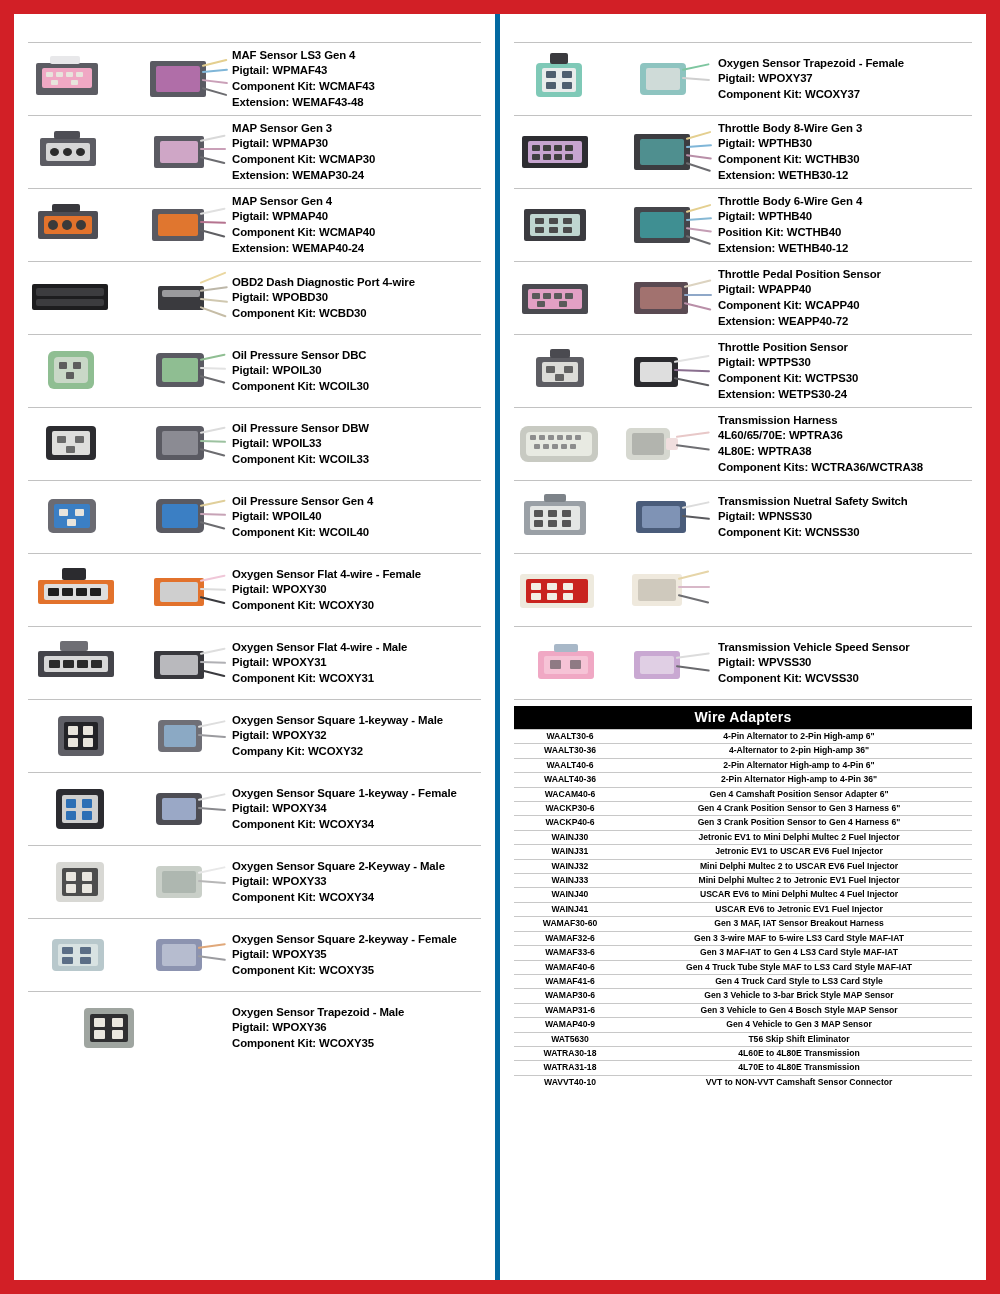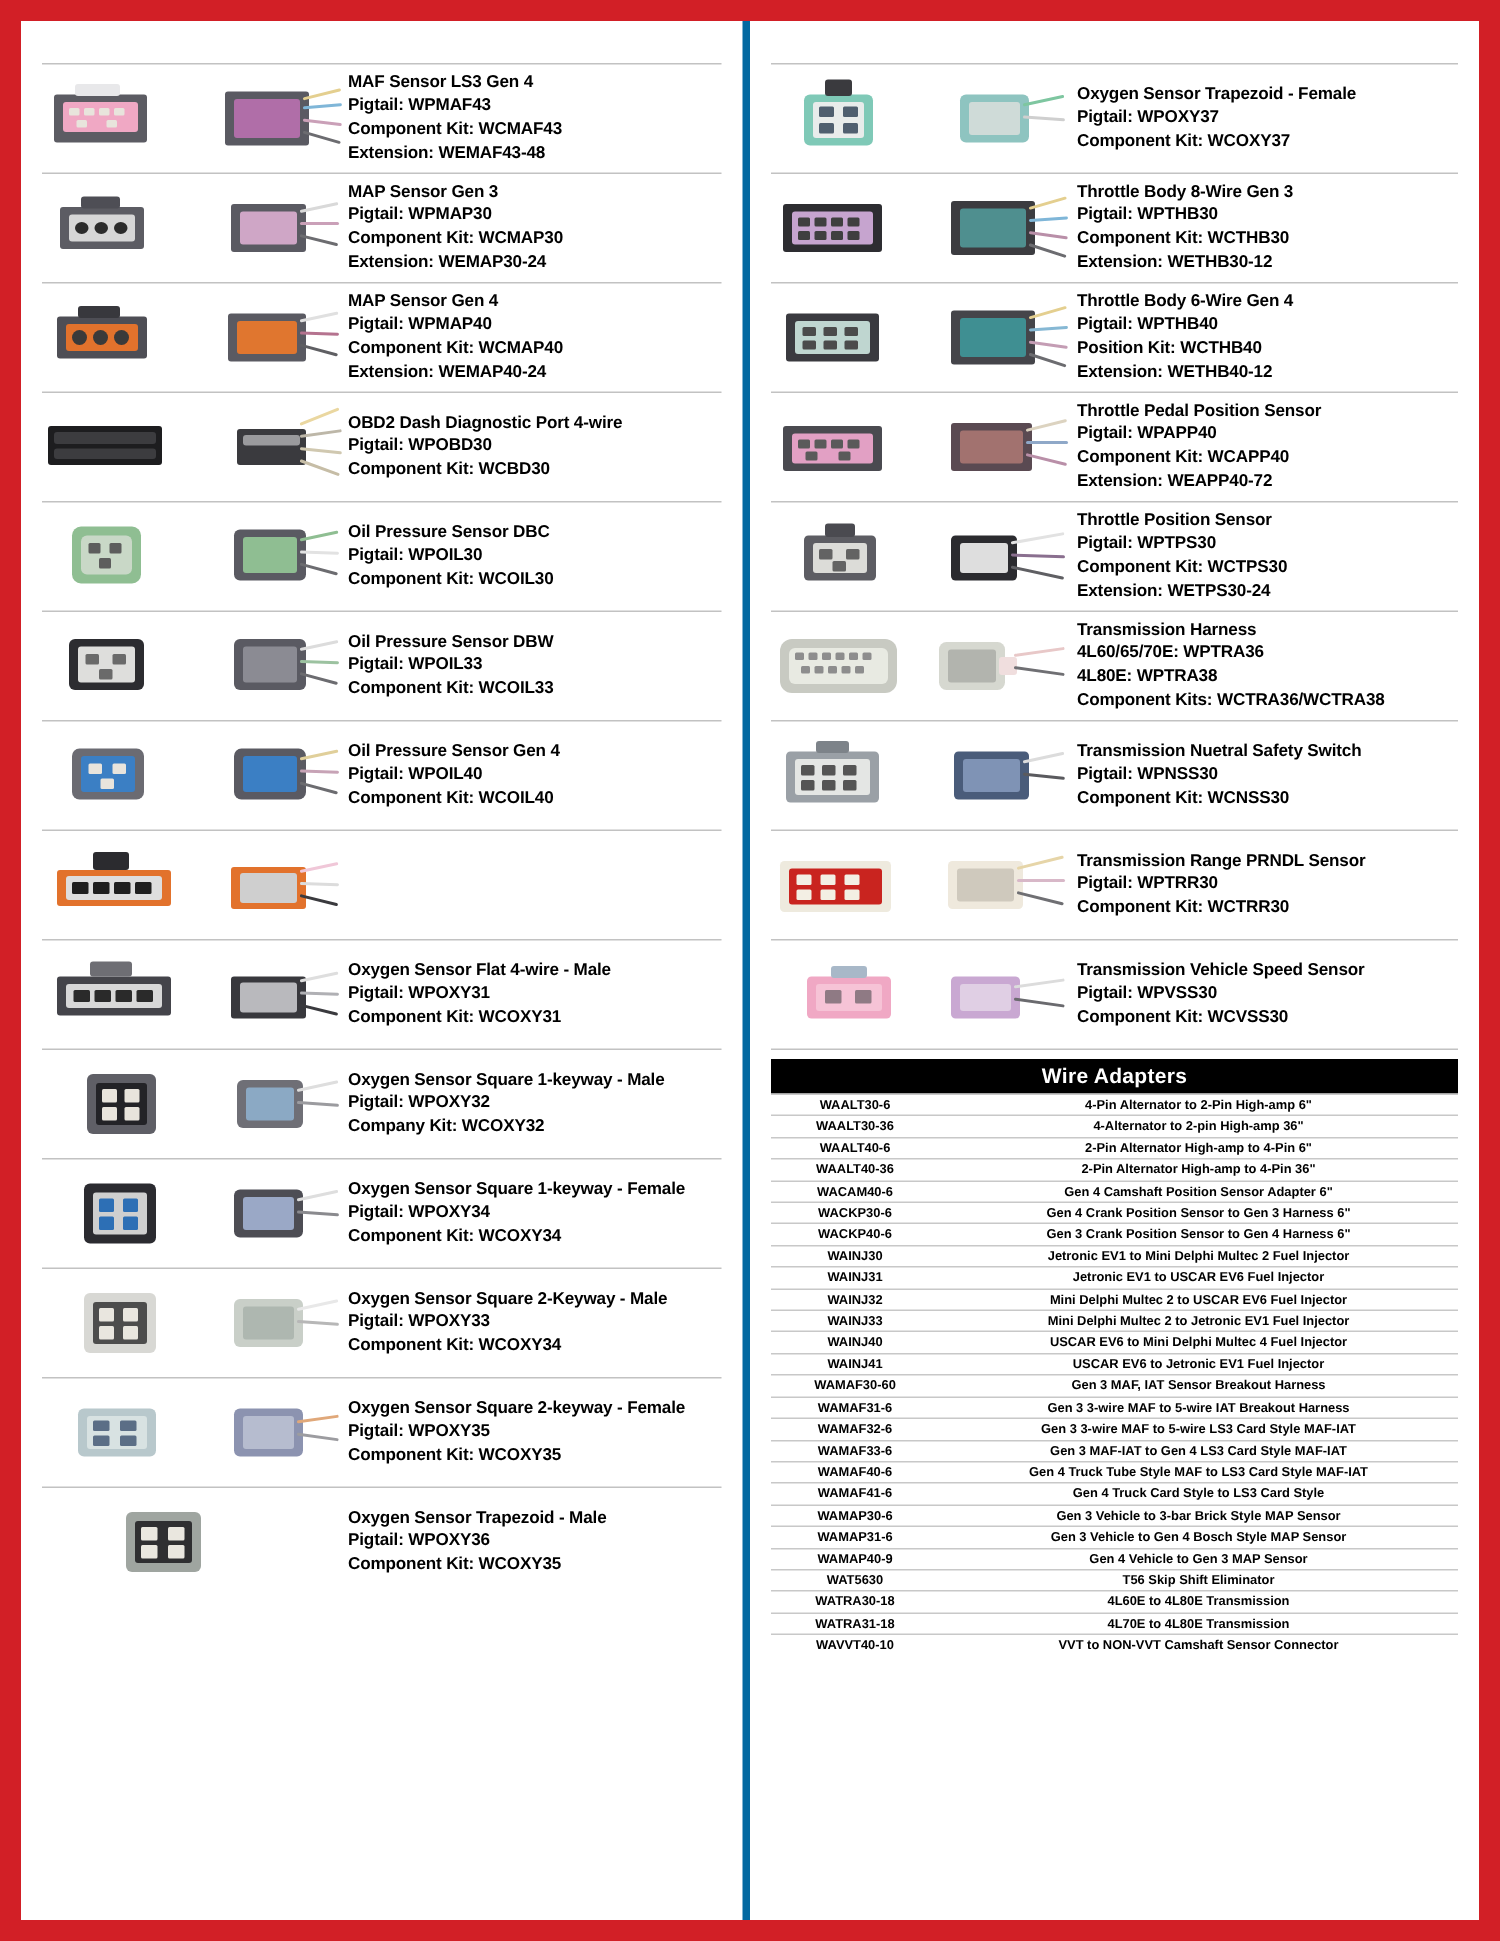--- a/index.html
+++ b/index.html
@@ -252,20 +252,25 @@
           <div class="pin" style="left:20px;top:30px;width:11px;height:8px;background:#1f1f1f;"></div>
           <div class="pin" style="left:34px;top:30px;width:11px;height:8px;background:#1f1f1f;"></div>
           <div class="pin" style="left:48px;top:30px;width:11px;height:8px;background:#1f1f1f;"></div>
           <div class="pin" style="left:62px;top:30px;width:11px;height:8px;background:#1f1f1f;"></div>
           <div class="cn" style="left:34px;top:10px;width:24px;height:12px;background:#2b2b2f;"></div>
           <div class="cn" style="left:126px;top:20px;width:50px;height:28px;background:#e2722c;"></div>
           <div class="cn" style="left:132px;top:24px;width:38px;height:20px;background:#cfcfcf;"></div>
           <div class="wire" style="left:172px;top:22px;width:26px;background:#f0c7d8;transform:rotate(-12deg);"></div>
           <div class="wire" style="left:172px;top:30px;width:26px;background:#dcdcdc;transform:rotate(2deg);"></div>
           <div class="wire" style="left:172px;top:38px;width:26px;background:#3a3a3e;transform:rotate(14deg);"></div>
+        </div>
+        <div class="txt">
+          <div>Oxygen Sensor Flat 4-wire - Female</div>
+          <div>Pigtail: WPOXY30</div>
+          <div>Component Kit: WCOXY30</div>
         </div>
       </div>
 
       <div class="entry">
         <div class="art">
           <div class="cn" style="left:10px;top:20px;width:76px;height:26px;background:#44444a;"></div>
           <div class="cn" style="left:16px;top:25px;width:64px;height:16px;background:#d8d8d8;"></div>
           <div class="pin" style="left:21px;top:29px;width:11px;height:8px;background:#2a2a2a;"></div>
           <div class="pin" style="left:35px;top:29px;width:11px;height:8px;background:#2a2a2a;"></div>
           <div class="pin" style="left:49px;top:29px;width:11px;height:8px;background:#2a2a2a;"></div>
@@ -564,25 +569,20 @@
           <div class="pin" style="left:49px;top:25px;width:10px;height:7px;background:#f3efe4;"></div>
           <div class="pin" style="left:17px;top:35px;width:10px;height:7px;background:#f3efe4;"></div>
           <div class="pin" style="left:33px;top:35px;width:10px;height:7px;background:#f3efe4;"></div>
           <div class="pin" style="left:49px;top:35px;width:10px;height:7px;background:#f3efe4;"></div>
           <div class="cn" style="left:118px;top:16px;width:50px;height:32px;background:#efe9dd;border-radius:3px;"></div>
           <div class="cn" style="left:124px;top:21px;width:38px;height:22px;background:#cfc9bd;"></div>
           <div class="wire" style="left:164px;top:20px;width:32px;background:#e6d5a8;transform:rotate(-14deg);"></div>
           <div class="wire" style="left:164px;top:28px;width:32px;background:#d8b8c8;transform:rotate(0deg);"></div>
           <div class="wire" style="left:164px;top:36px;width:32px;background:#6f6f73;transform:rotate(14deg);"></div>
         </div>
-        <div class="txt">
-          <div>Transmission Range PRNDL Sensor</div>
-          <div>Pigtail: WPTRR30</div>
-          <div>Component Kit: WCTRR30</div>
-        </div>
       </div>
 
       <div class="entry">
         <div class="art">
           <div class="cn" style="left:24px;top:20px;width:56px;height:28px;background:#f0a8c4;border-radius:3px;"></div>
           <div class="cn" style="left:30px;top:25px;width:44px;height:18px;background:#f6c3d6;"></div>
           <div class="pin" style="left:36px;top:29px;width:11px;height:9px;background:#8f7a84;"></div>
           <div class="pin" style="left:56px;top:29px;width:11px;height:9px;background:#8f7a84;"></div>
           <div class="cn" style="left:40px;top:13px;width:24px;height:8px;background:#a8b8c8;"></div>
           <div class="cn" style="left:120px;top:20px;width:46px;height:28px;background:#c9a8d2;border-radius:3px;"></div>
@@ -650,24 +650,20 @@
             </tr>
           <tr>
               <td class="wa-sku">WAINJ41</td>
               <td class="wa-desc">USCAR EV6 to Jetronic EV1 Fuel Injector</td>
             </tr>
           <tr>
               <td class="wa-sku">WAMAF30-60</td>
               <td class="wa-desc">Gen 3 MAF, IAT Sensor Breakout Harness</td>
             </tr>
           <tr>
-              <td class="wa-sku">WAMAF31-6</td>
-              <td class="wa-desc">Gen 3 3-wire MAF to 5-wire IAT Breakout Harness</td>
-            </tr>
-          <tr>
               <td class="wa-sku">WAMAF32-6</td>
               <td class="wa-desc">Gen 3 3-wire MAF to 5-wire LS3 Card Style MAF-IAT</td>
             </tr>
           <tr>
               <td class="wa-sku">WAMAF33-6</td>
               <td class="wa-desc">Gen 3 MAF-IAT to Gen 4 LS3 Card Style MAF-IAT</td>
             </tr>
           <tr>
               <td class="wa-sku">WAMAF40-6</td>
               <td class="wa-desc">Gen 4 Truck Tube Style MAF to LS3 Card Style MAF-IAT</td>

